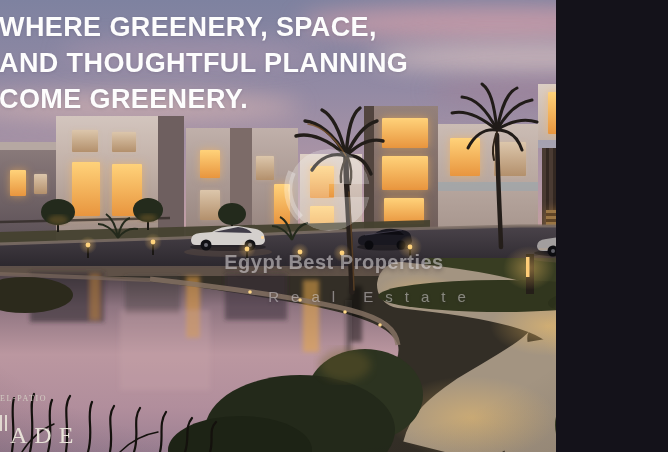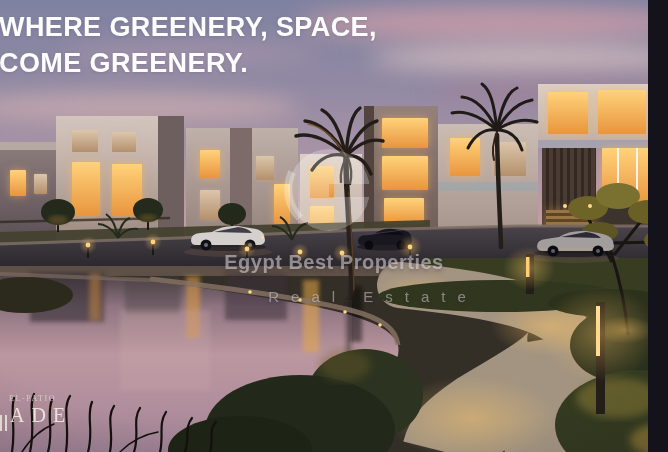--- a/index.html
+++ b/index.html
@@ -1,16 +1,16 @@
 <!DOCTYPE html>
 <html><head>
 <meta charset="utf-8">
 <style>
   html,body{margin:0;padding:0;background:#14121a;}
-  .canvas{position:relative;width:648px;height:452px;overflow:hidden;
+  .canvas{position:relative;width:556px;height:452px;overflow:hidden;
           font-family:"Liberation Sans",sans-serif;background:#1d4ed8;}
   
   .sky{position:absolute;inset:0;
        background:linear-gradient(180deg,#7e82a0 0%,#938aa4 20%,#b297a6 40%,
                   #cda4a5 58%,#e0b3a3 76%,#eec4a8 100%);}
   .cloud{position:absolute;border-radius:50%;filter:blur(11px);}
   
   .bld{position:absolute;}
   .bld > div{position:absolute;}
   .win{position:absolute;background:linear-gradient(180deg,#ffd27a,#e8953e);
@@ -22,22 +22,22 @@
             font-weight:700;line-height:36px;letter-spacing:.4px;white-space:nowrap;
             text-shadow:0 1px 3px rgba(70,60,85,.18);}
   .headline div{white-space:nowrap;}
   .wm-brand{position:absolute;left:0;top:251px;width:668px;text-align:center;
             font-size:20px;font-weight:700;letter-spacing:.5px;
             color:rgba(233,230,232,.52);text-shadow:0 2px 4px rgba(50,42,52,.45);}
   .wm-tag{position:absolute;left:0;top:288px;width:668px;text-align:center;
           font-size:15px;font-weight:400;letter-spacing:12px;text-indent:12px;
           color:rgba(231,228,230,.48);text-shadow:0 1px 3px rgba(50,42,52,.4);padding-left:33px;}
   .logo{position:absolute;left:0;top:394px;font-family:"Liberation Serif",serif;}
-  .logo-top{margin-left:9px;font-size:8px;letter-spacing:1.6px;color:#d2cbc2;}
-  .logo-name{margin-left:10px;margin-top:1px;font-size:20px;letter-spacing:7px;
+  .logo-top{font-size:8px;letter-spacing:1.6px;color:#d2cbc2;}
+  .logo-name{margin-left:10px;margin-top:19px;font-size:24px;letter-spacing:7px;
              color:#e8e2d8;}
   .logo-frag{position:absolute;left:0;top:21px;width:8px;height:16px;opacity:.9;}
   .logo-frag i{position:absolute;top:0;width:2.4px;height:16px;background:#e8e2d8;display:block;}
   .vignette{position:absolute;inset:0;pointer-events:none;
             background:radial-gradient(120% 105% at 50% 38%,rgba(0,0,0,0) 58%,rgba(18,13,16,.28) 100%);}
   svg{position:absolute;left:0;top:0;}
 </style>
 </head>
 <body>
 
@@ -333,20 +333,21 @@
       </mask>
     </defs>
     <circle cx="329" cy="190" r="41" fill="rgba(252,250,250,0.25)" mask="url(#logoMask)"></circle>
     <path d="M300,218 A41,41 0 0 1 292,172" stroke="rgba(255,255,255,0.3)" stroke-width="8" fill="none"></path>
   </svg>
 
   <div class="vignette"></div>
 
   <div class="headline">
     <div>WHERE GREENERY, SPACE,</div>
+    <div>AND THOUGHTFUL PLANNING</div>
     <div>COME GREENERY.</div>
   </div>
 
   <div class="wm-brand">Egypt Best Properties</div>
   <div class="wm-tag">Real Estate</div>
 
   <div class="logo">
     <div class="logo-top">EL-PATIO</div>
     <div class="logo-name">ADE</div>
     <div class="logo-frag">

